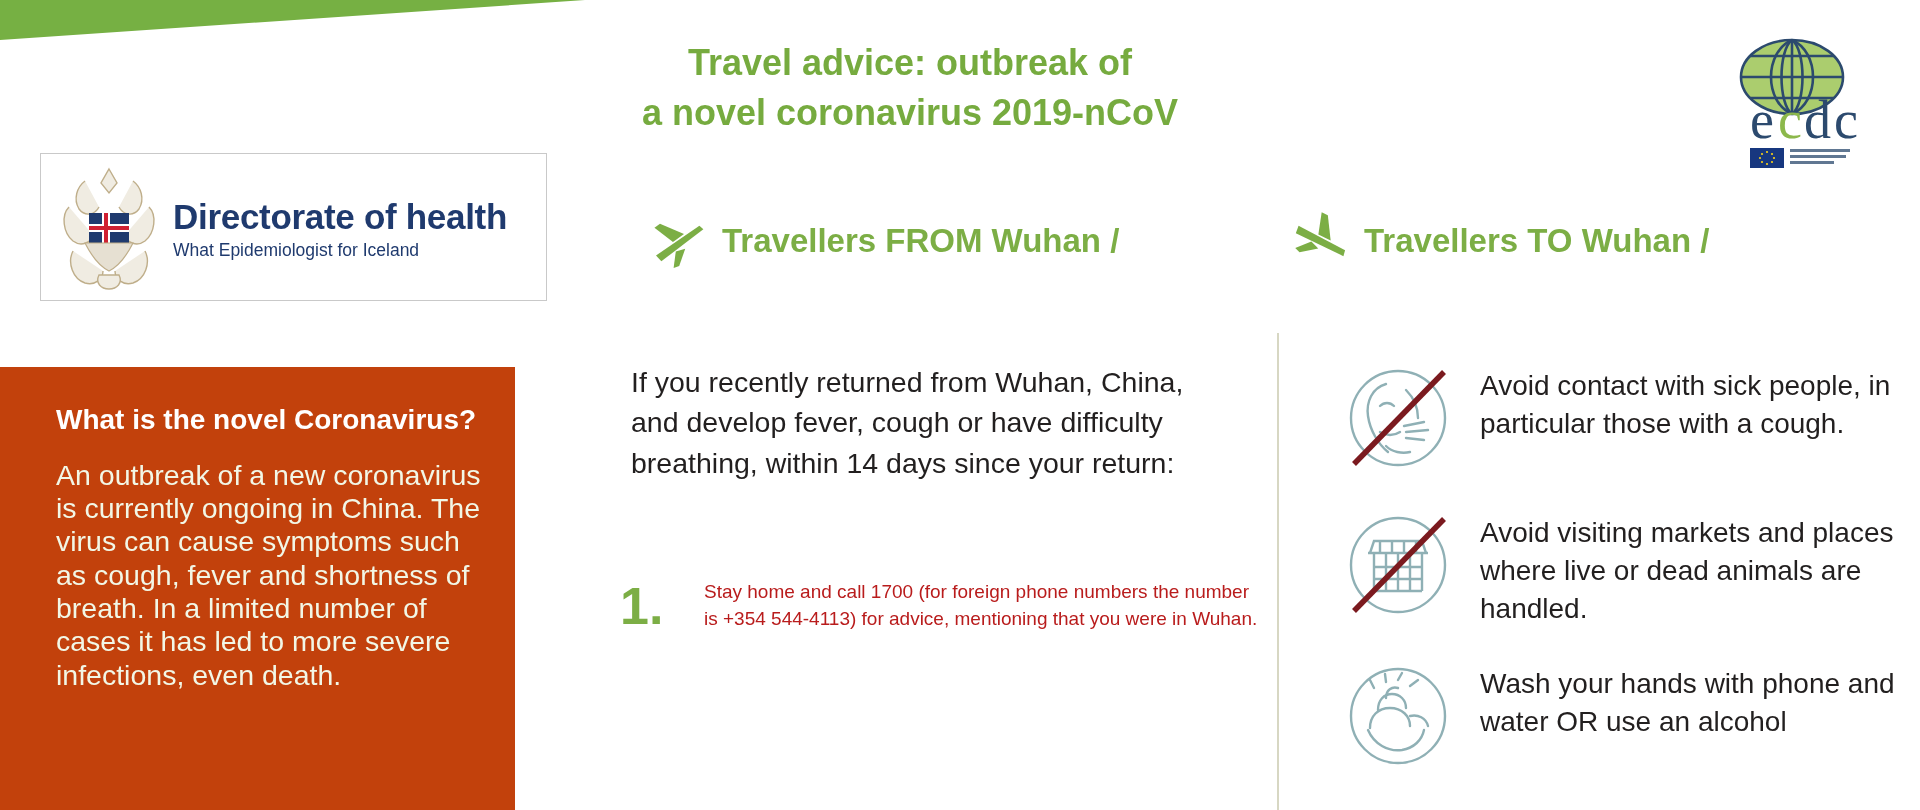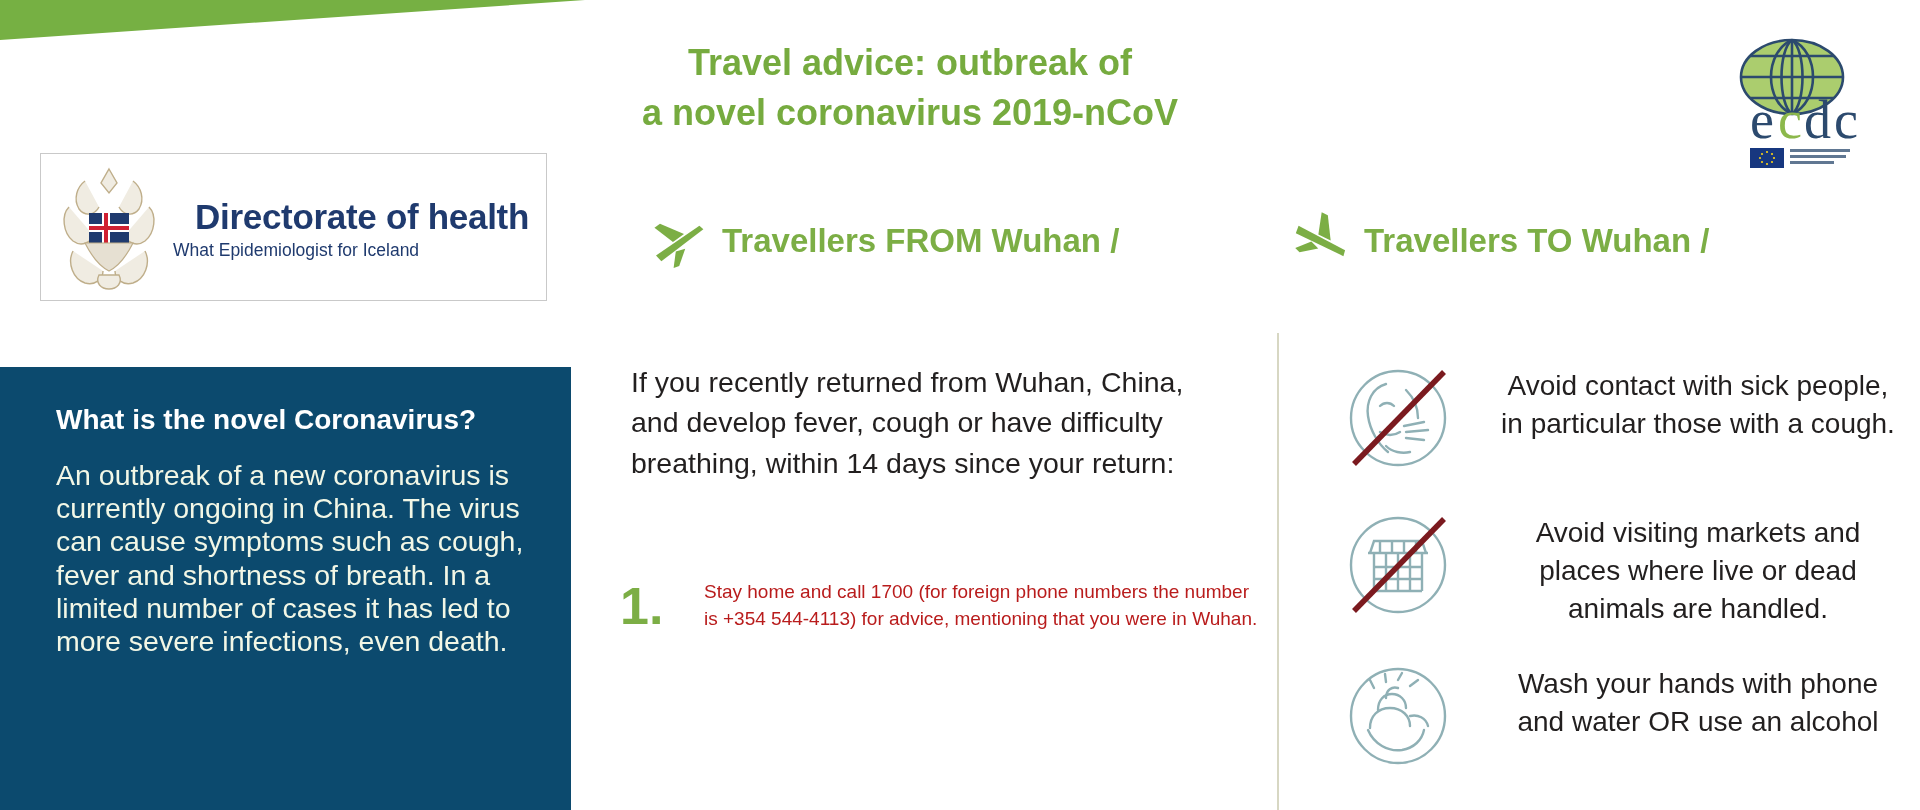--- a/index.html
+++ b/index.html
@@ -38,21 +38,20 @@
   }
   .doh-crest { width: 108px; height: 128px; flex: 0 0 auto; }
   .doh-text { margin-left: 10px; padding-top: 6px; }
   .doh-title {
     font-size: 35px;
     font-weight: bold;
     color: #1f3a6e;
     letter-spacing: -0.3px;
     line-height: 1.05;
     white-space: nowrap;
-    margin-left: 22px;
   }
   .doh-sub {
     font-size: 17.5px;
     color: #1f3a6e;
     margin-top: 5px;
     white-space: nowrap;
   }
 
   
   .ecdc-logo {
@@ -94,22 +93,22 @@
     position: absolute;
     left: 1277px; top: 333px;
     width: 2px; height: 477px;
     background: #d7d7c3;
   }
 
   
   .info-box {
     position: absolute;
     left: 0; top: 367px;
-    width: 571px; height: 443px;
-    background: #0c4a6e;
+    width: 515px; height: 443px;
+    background: #c2410c;
     padding: 37px 26px 0 56px;
     color: #ffffff;
   }
   .info-heading {
     font-size: 28px;
     font-weight: bold;
     line-height: 1.17;
     margin-bottom: 22px;
   }
   .info-body {
@@ -153,23 +152,22 @@
 
   
   .to-list {
     position: absolute;
     left: 1340px; top: 360px;
     width: 560px;
   }
   .to-item {
     display: flex;
     align-items: flex-start;
-    gap: 40px;
+    gap: 24px;
     margin-bottom: 31px;
-    text-align: center;
   }
   .to-icon { width: 116px; height: 116px; flex: 0 0 auto; }
   .to-text {
     font-size: 28px;
     line-height: 1.35;
     color: #221f1f;
     padding-top: 7px;
   }
 </style>
 </head>

